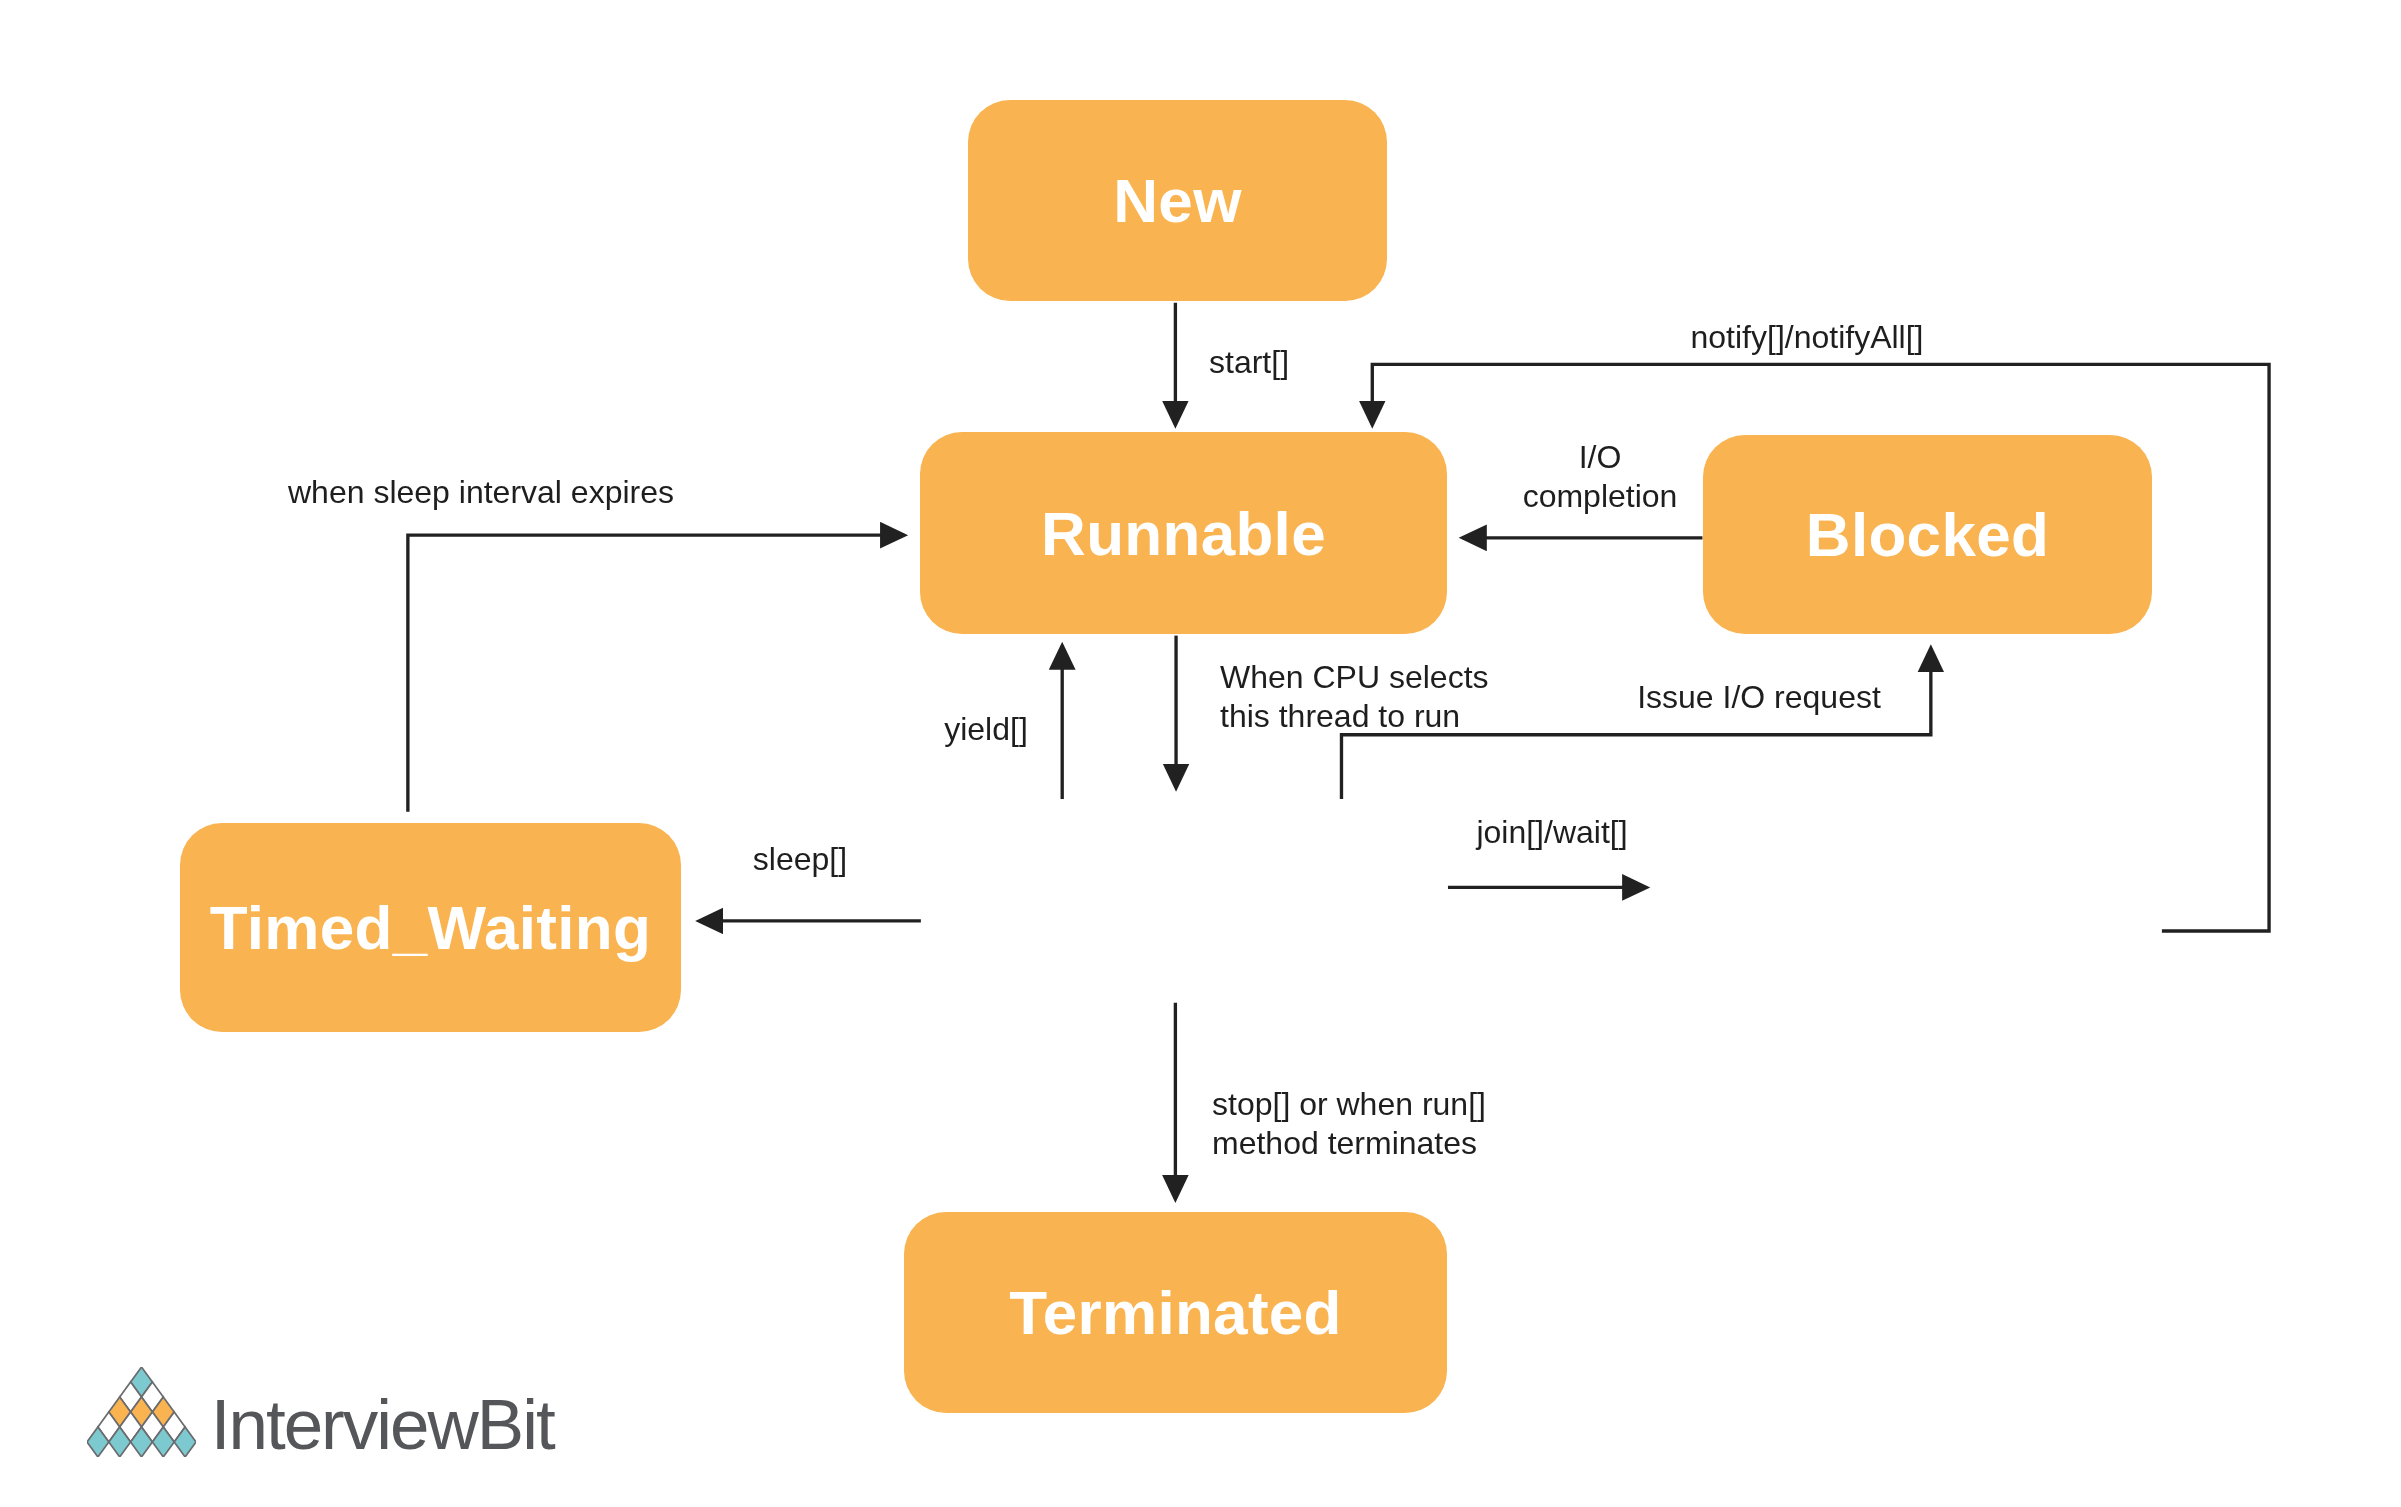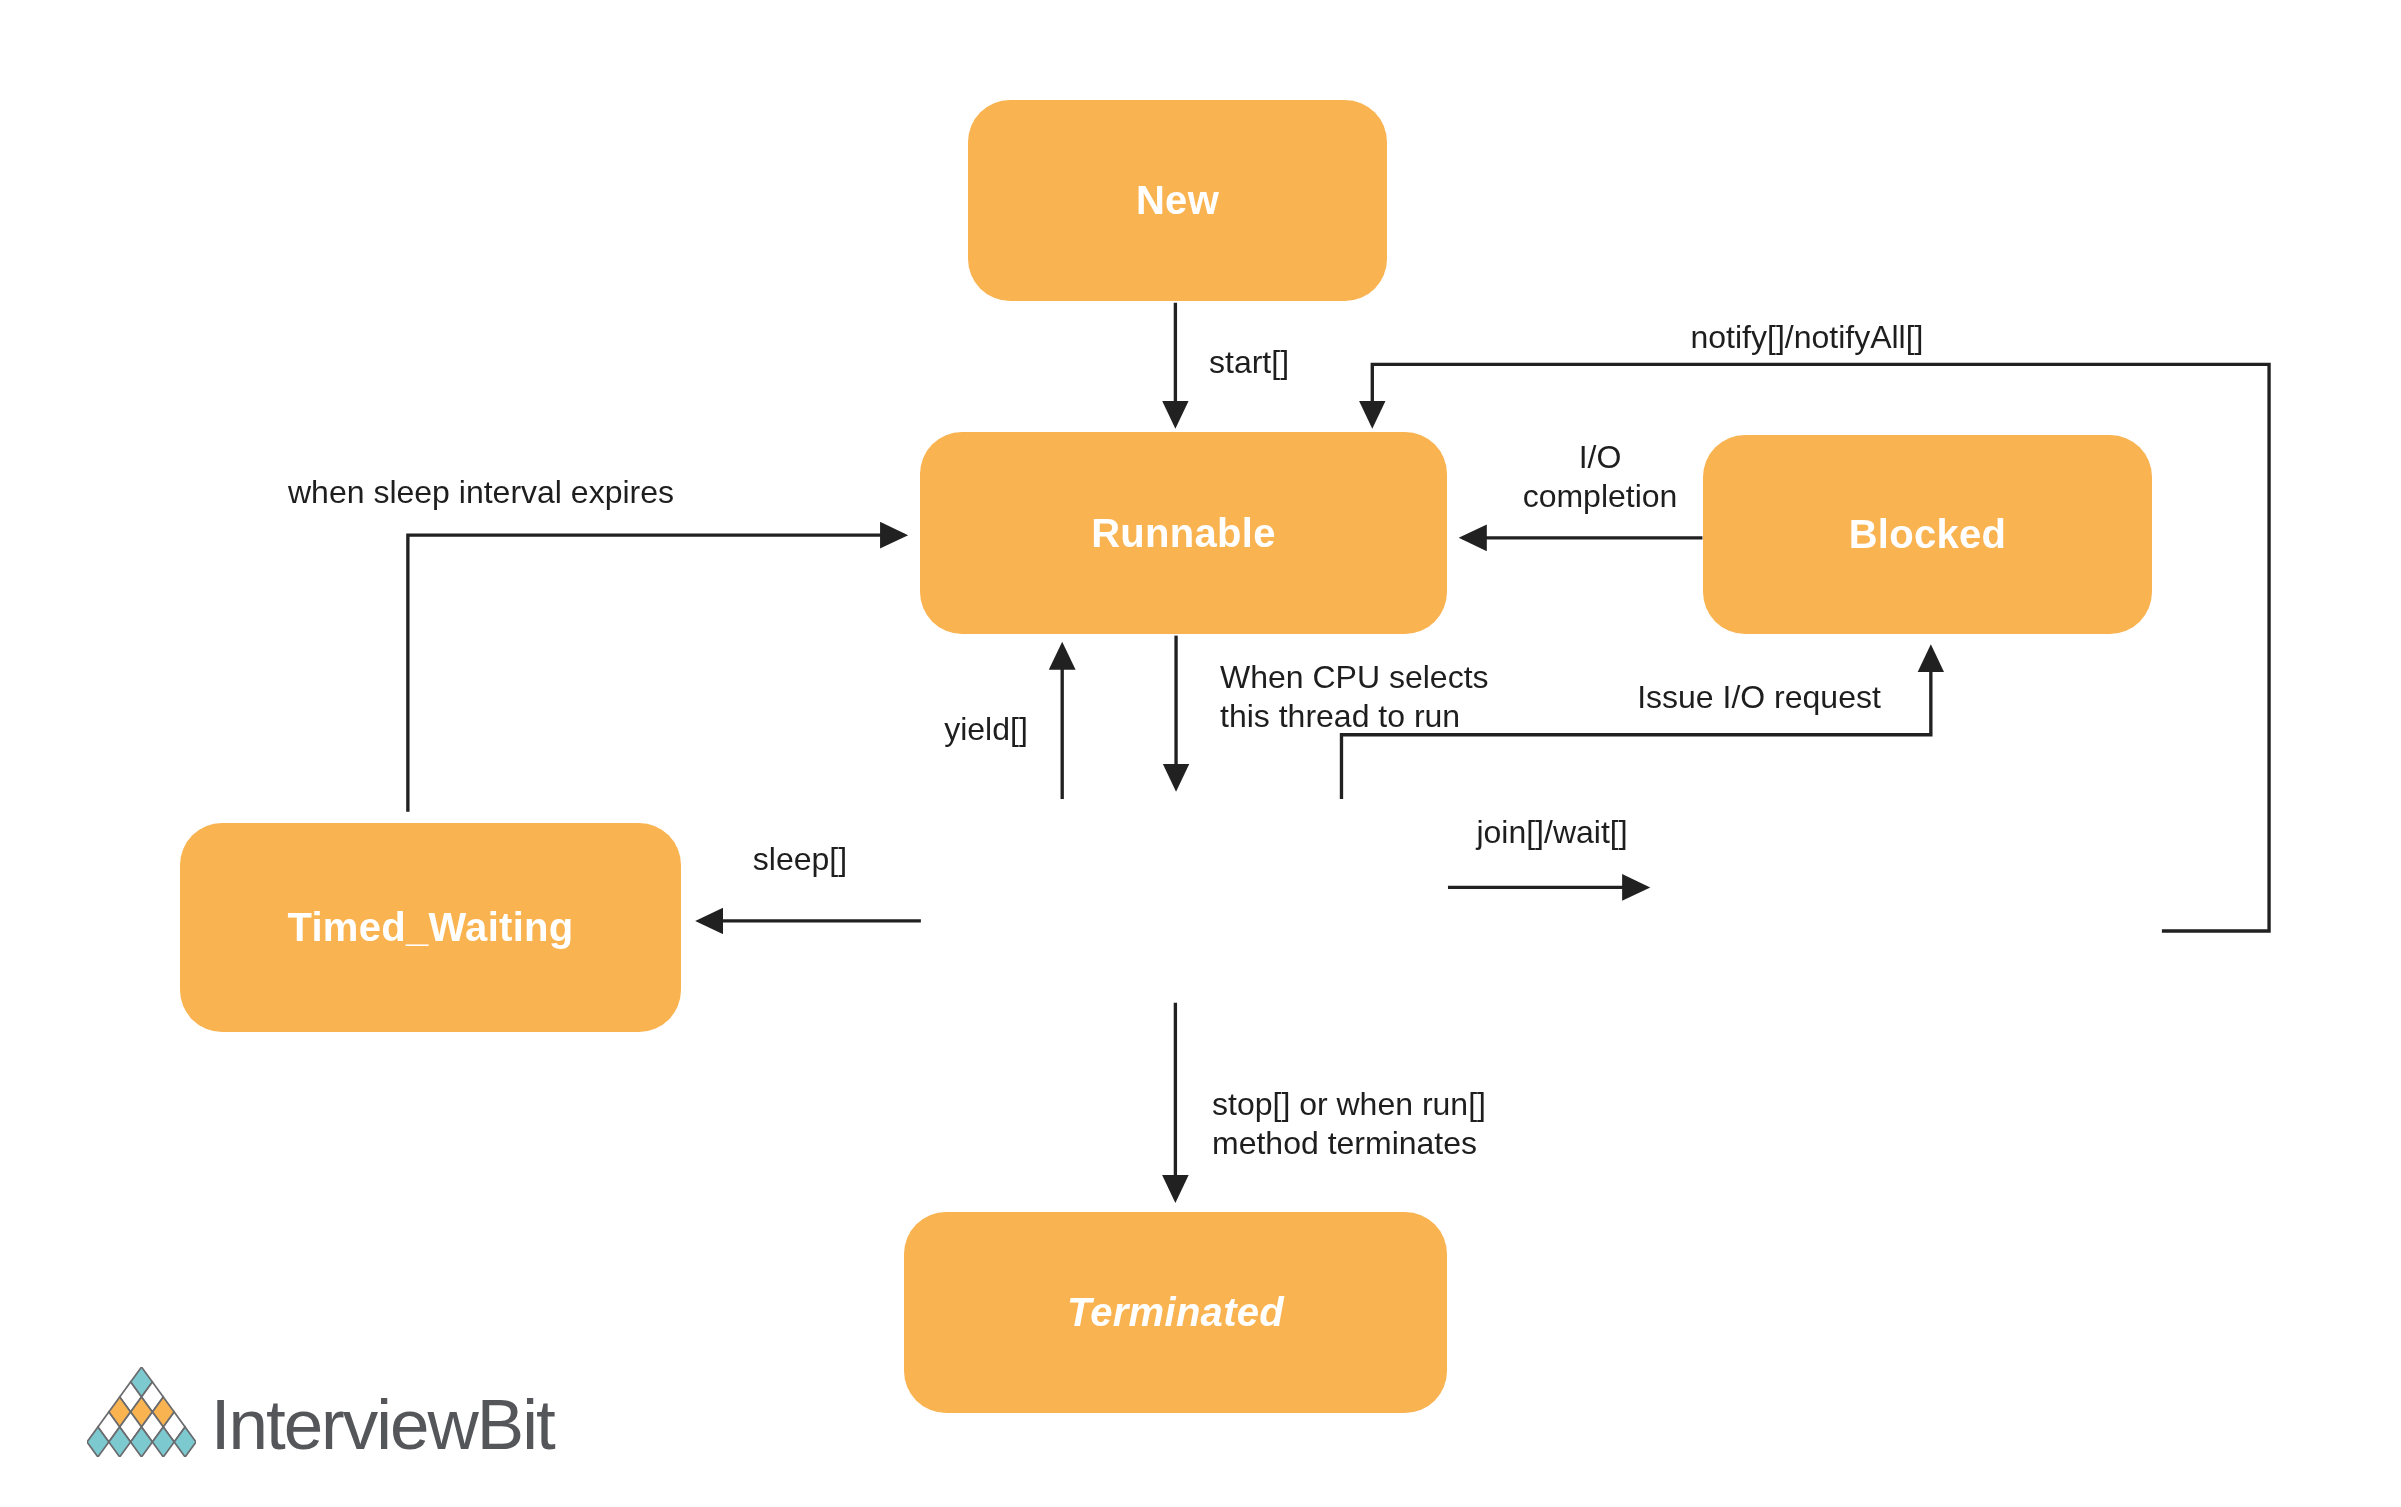--- a/index.html
+++ b/index.html
@@ -5,21 +5,21 @@
   html,body{margin:0;padding:0;}
   body{
     width:2401px;height:1507px;background:#ffffff;position:relative;overflow:hidden;
     font-family:"Liberation Sans", sans-serif;
   }
   #stage{position:absolute;left:0;top:0;width:2401px;height:1507px;}
   .wires{position:absolute;left:0;top:0;}
   .state{
     position:absolute;border-radius:42px;background:#F9B350;
     display:flex;align-items:center;justify-content:center;
-    color:#ffffff;font-weight:700;font-size:40px;letter-spacing:0.3px;
+    color:#ffffff;font-weight:700;font-size:62px;letter-spacing:0.3px;
   }
   .state.cyan{background:#A7DADF;color:#2D2D2D;letter-spacing:1.3px;}
   .lbl{
     position:absolute;color:#1E1E1E;font-size:32px;line-height:39px;
     white-space:pre-line;
   }
   .lbl.center{transform:translate(-50%,-50%);text-align:center;}
   .lbl.left{transform:translate(0,-50%);text-align:left;}
   #logo{position:absolute;left:87px;top:1367px;display:flex;align-items:flex-end;}
   #logo-text{
@@ -65,21 +65,21 @@
   <div class="state" style="left:1703px;top:435px;width:449px;height:199px;">
     <span>Blocked</span>
   </div>
 
   <div class="state" style="left:180px;top:823px;width:501px;height:209px;">
     <span>Timed_Waiting</span>
   </div>
 
 
 
-  <div class="state" style="left:904px;top:1212px;width:543px;height:201px;font-style:italic;">
+  <div class="state" style="left:904px;top:1212px;width:543px;height:201px;">
     <span>Terminated</span>
   </div>
 
   <div class="lbl left" style="left:1209px;top:362px;">start[]</div>
 
   <div class="lbl center" style="left:1807px;top:337px;">notify[]/notifyAll[]</div>
 
   <div class="lbl center" style="left:1600px;top:477px;">I/O
 completion</div>
 

